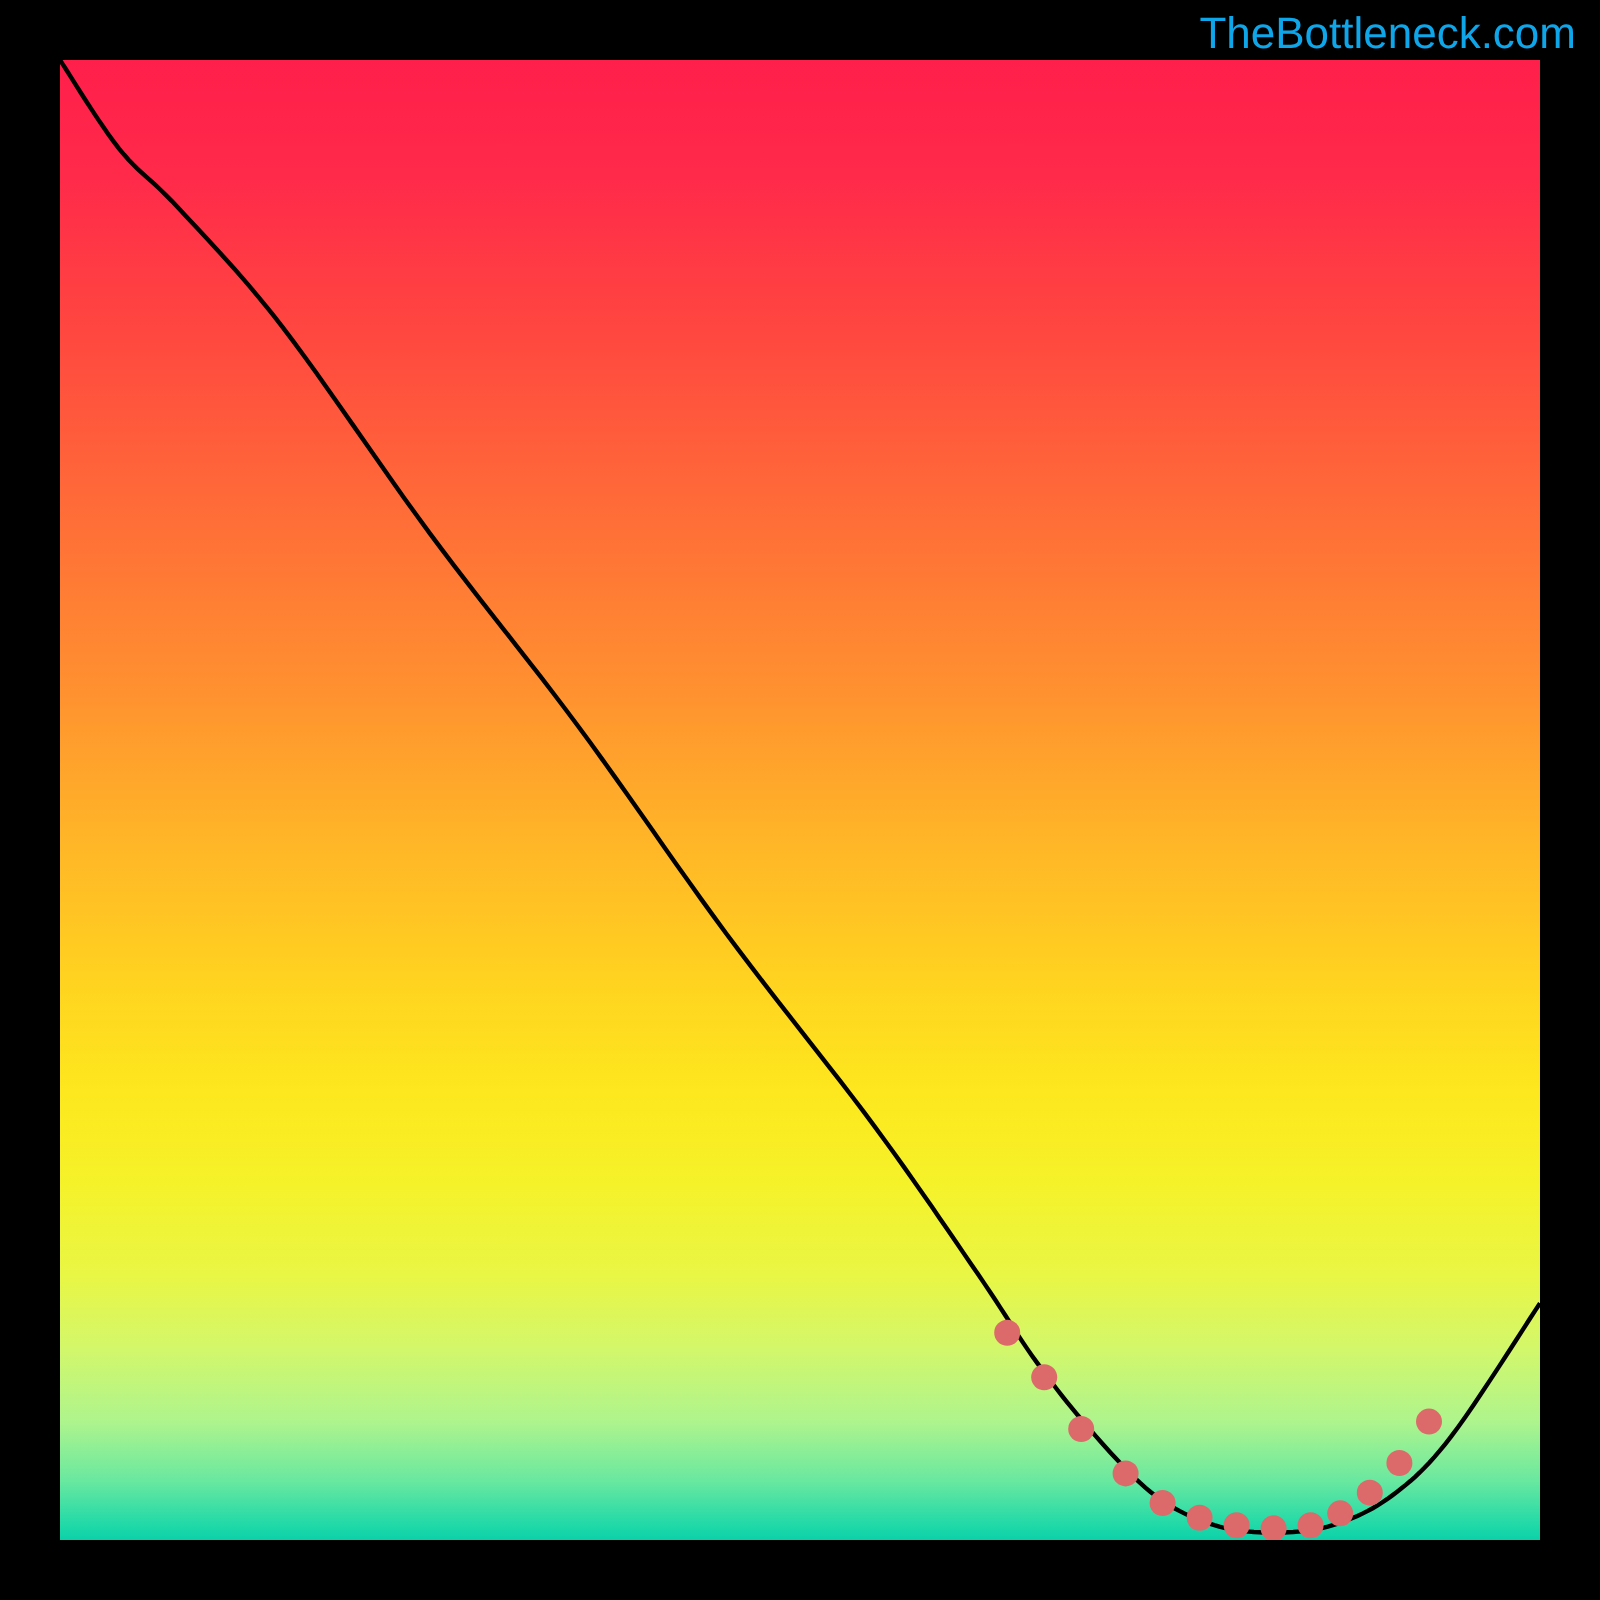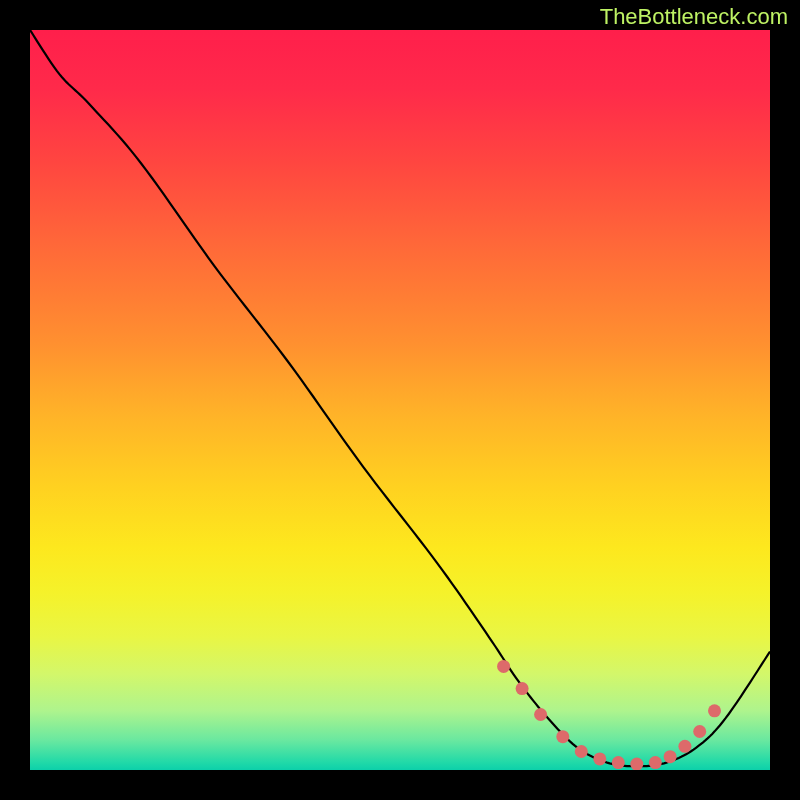--- a/index.html
+++ b/index.html
@@ -8,21 +8,21 @@
     height: 800px;
     background: #000;
     position: relative;
     font-family: Arial, sans-serif;
     overflow: hidden;
   }
   .attribution {
     position: absolute;
     top: 4px;
     right: 12px;
-    color: #bef264;
+    color: #0ea5e9;
     font-size: 22px;
     z-index: 10;
   }
   .plot-area {
     position: absolute;
     left: 30px;
     top: 30px;
     width: 740px;
     height: 740px;
   }

